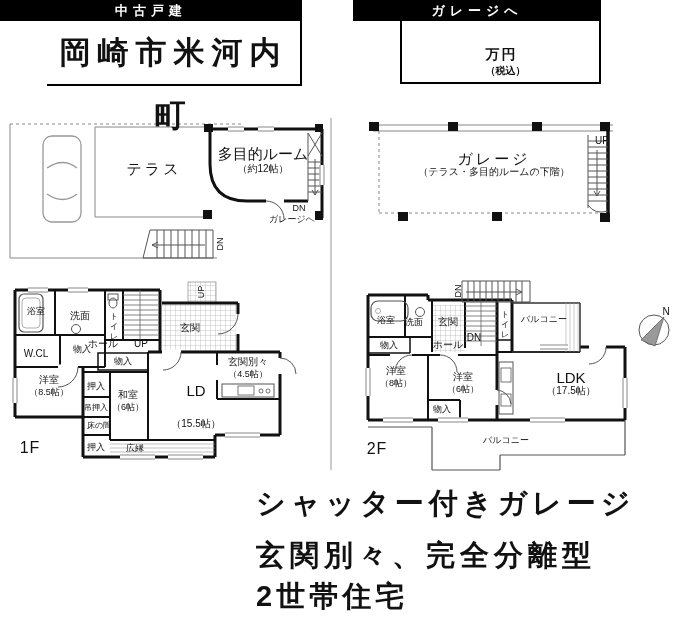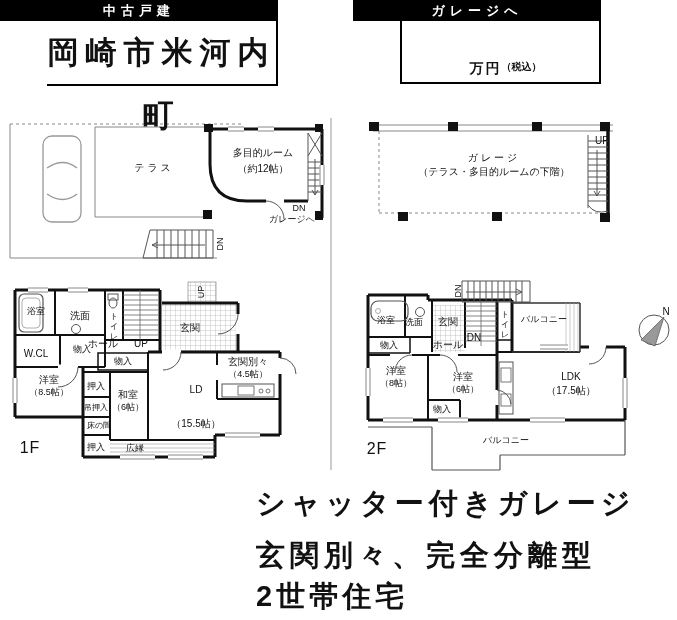--- a/index.html
+++ b/index.html
@@ -4,34 +4,34 @@
 <style>
   html,body{margin:0;padding:0;background:#fff;}
   .page{position:relative;width:677px;height:620px;background:#fff;overflow:hidden;
         font-family:"Liberation Sans",sans-serif;color:#111;}
   .plan-svg{position:absolute;left:0;top:0;}
   
   .box{position:absolute;}
   .box-bar{background:#000;color:#fff;text-align:center;font-weight:bold;
            font-size:13px;letter-spacing:5px;height:21px;line-height:21px;}
   .box-body{background:#fff;border:2px solid #000;border-top:none;margin-left:47px;}
-  .address-box{left:0;top:12;width:278px;}
+  .address-box{left:0;top:12;width:302px;}
   .address-box .box-body{height:63px;line-height:63px;text-align:center;
       font-size:31px;font-weight:bold;letter-spacing:7px;border-left:none;}
   .price-box{left:353px;top:12;width:248px;}
   .price-box .box-body{height:63px;display:flex;align-items:flex-end;justify-content:center;padding-bottom:4px;box-sizing:border-box;}
   .price-amount{font-family:"DejaVu Serif","Liberation Serif",serif;font-weight:bold;
       font-size:47px;line-height:1;letter-spacing:2px;}
-  .price-side{display:flex;flex-direction:row;margin-left:10px;align-items:flex-start;}
+  .price-side{display:flex;flex-direction:column;margin-left:10px;align-items:flex-start;}
   .price-unit{font-size:14px;font-weight:bold;letter-spacing:2px;}
   .price-tax{font-size:10px;font-weight:bold;}
   
   .pl{position:absolute;transform:translate(-50%,-50%);font-size:10px;
       white-space:nowrap;line-height:1;color:#111;}
-  .s8{font-size:8px;}.s9{font-size:9px;}.s11{font-size:10px;}
+  .s8{font-size:8px;}.s9{font-size:9px;}.s11{font-size:15px;}
   .s16{font-size:16px;letter-spacing:1px;}
   .ls3{letter-spacing:3px;}
   .vert{writing-mode:vertical-rl;text-orientation:upright;letter-spacing:1px;}
   .rot{transform:translate(-50%,-50%) rotate(-90deg);}
   
   .foot{position:absolute;left:256px;font-weight:bold;font-size:29px;
         letter-spacing:5px;line-height:1.1;white-space:nowrap;}
 </style>
 </head>
 <body>

